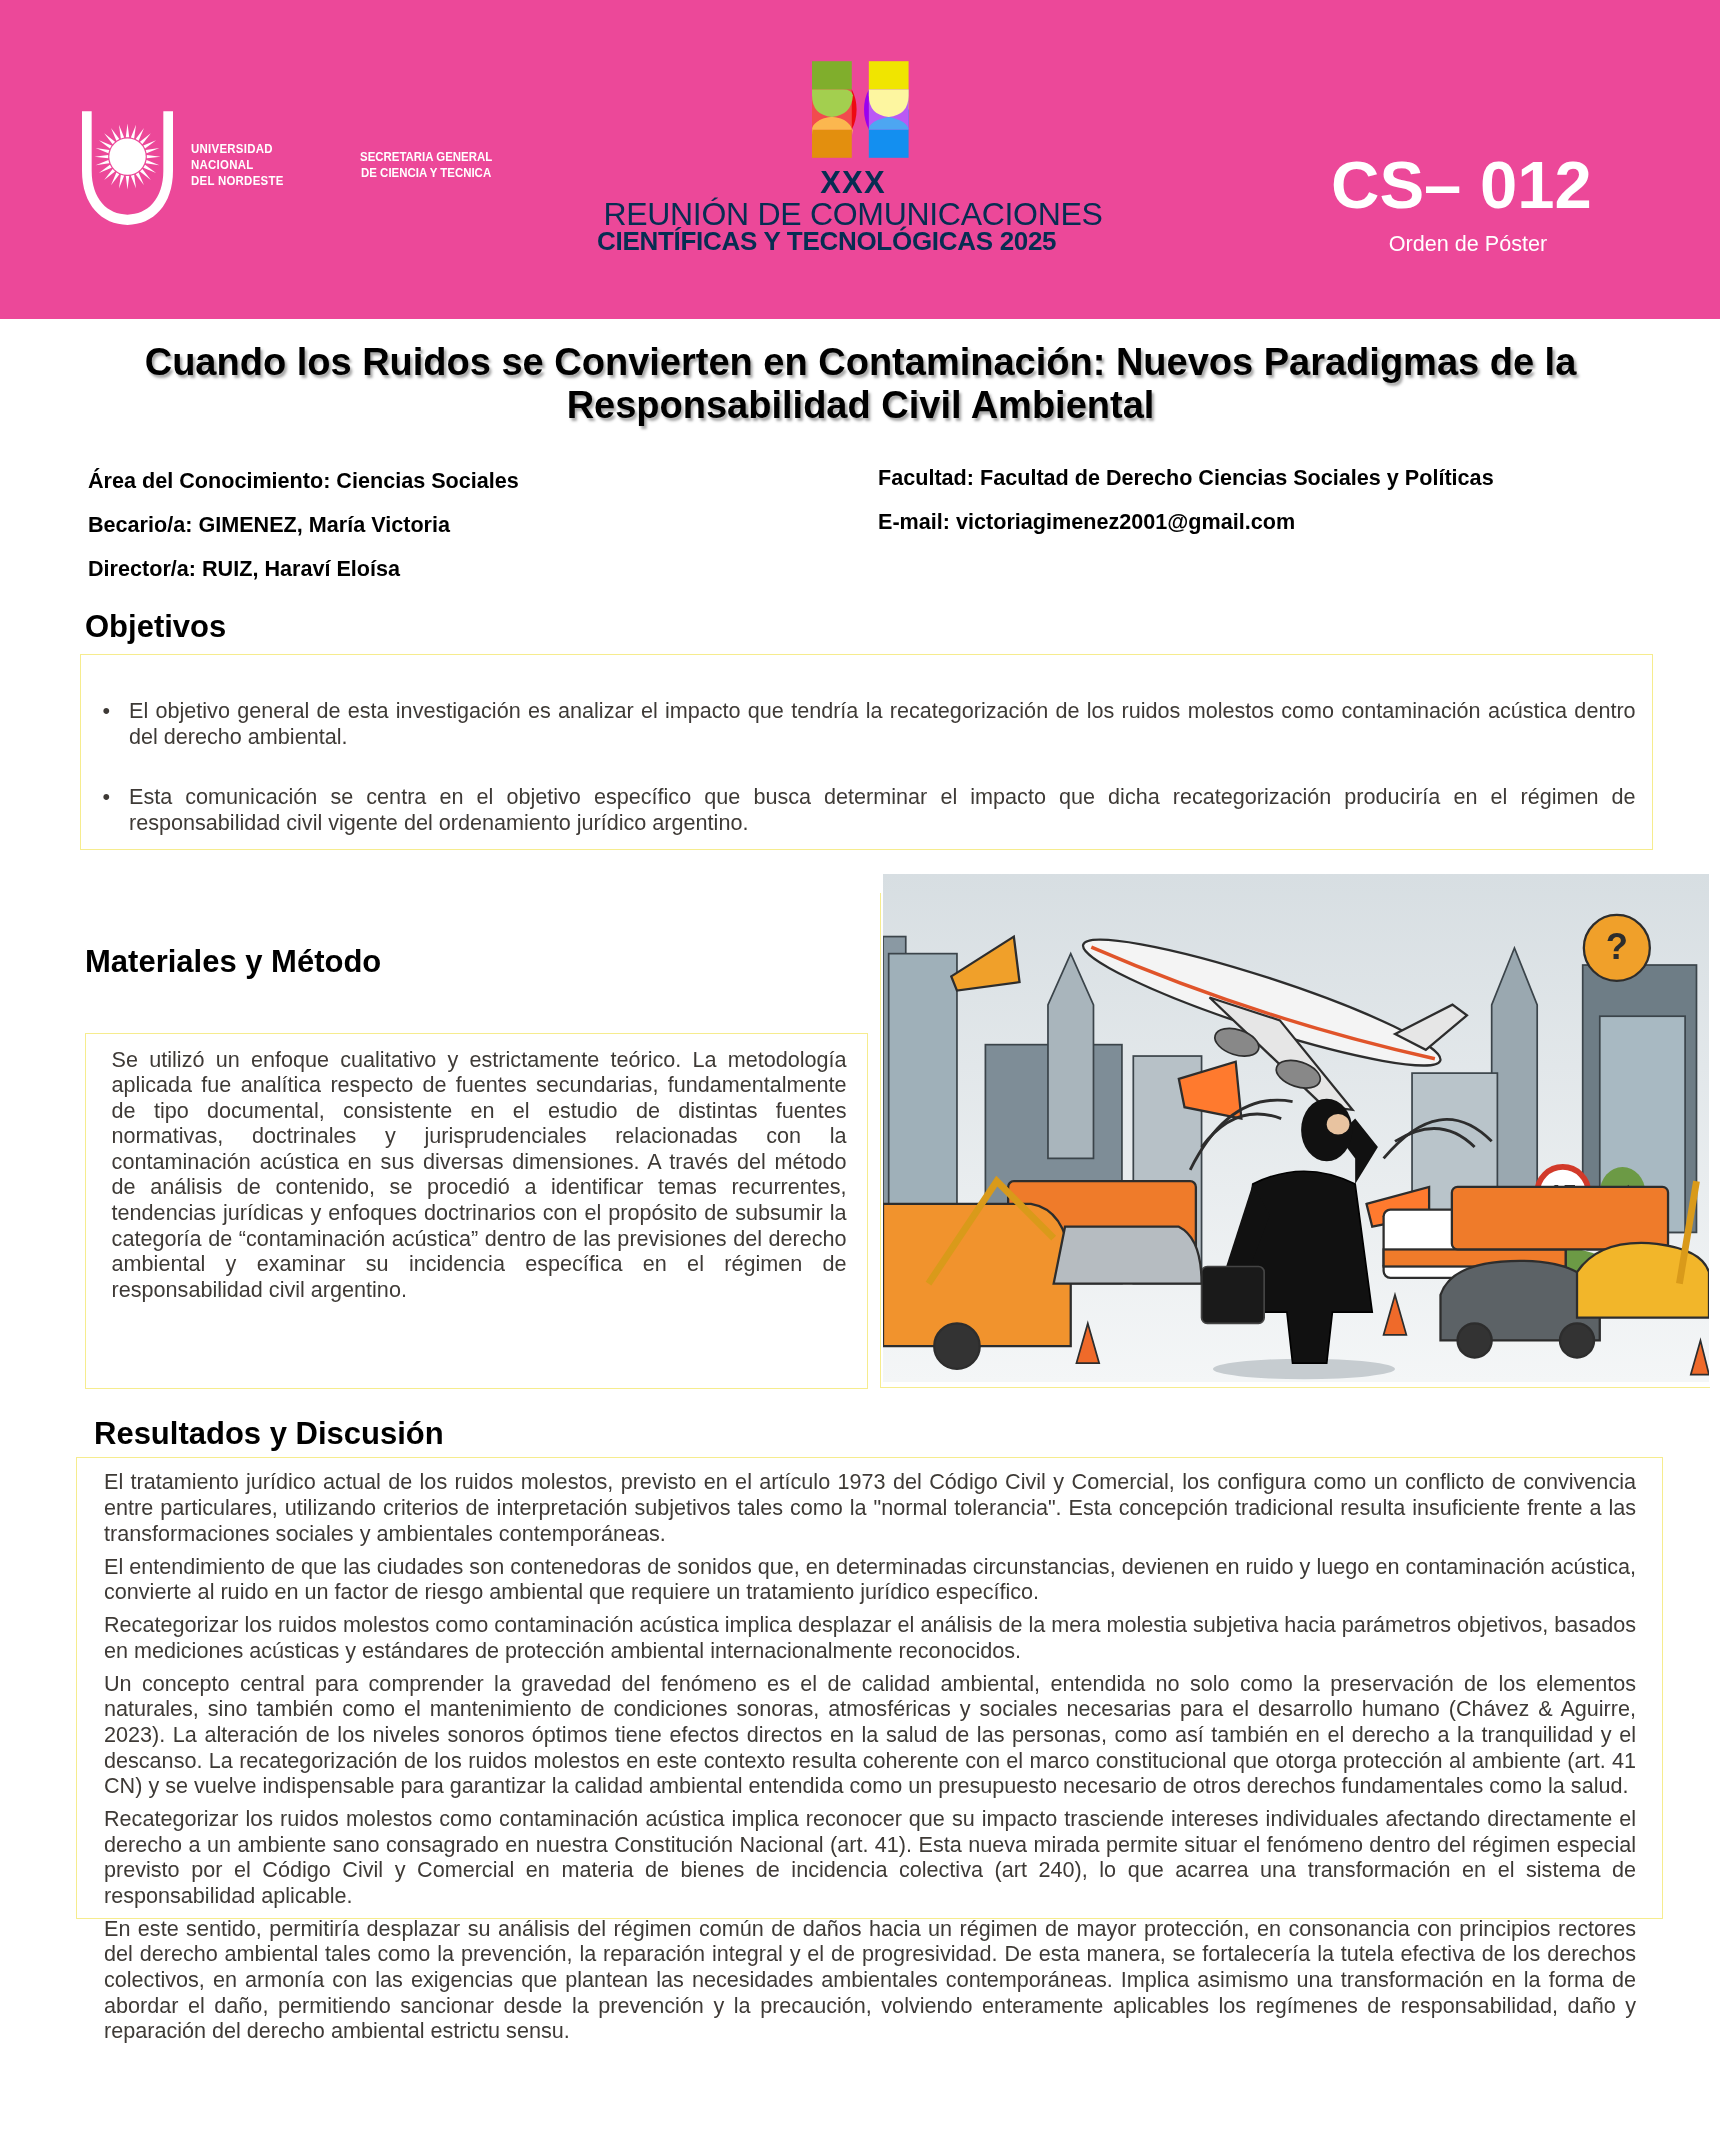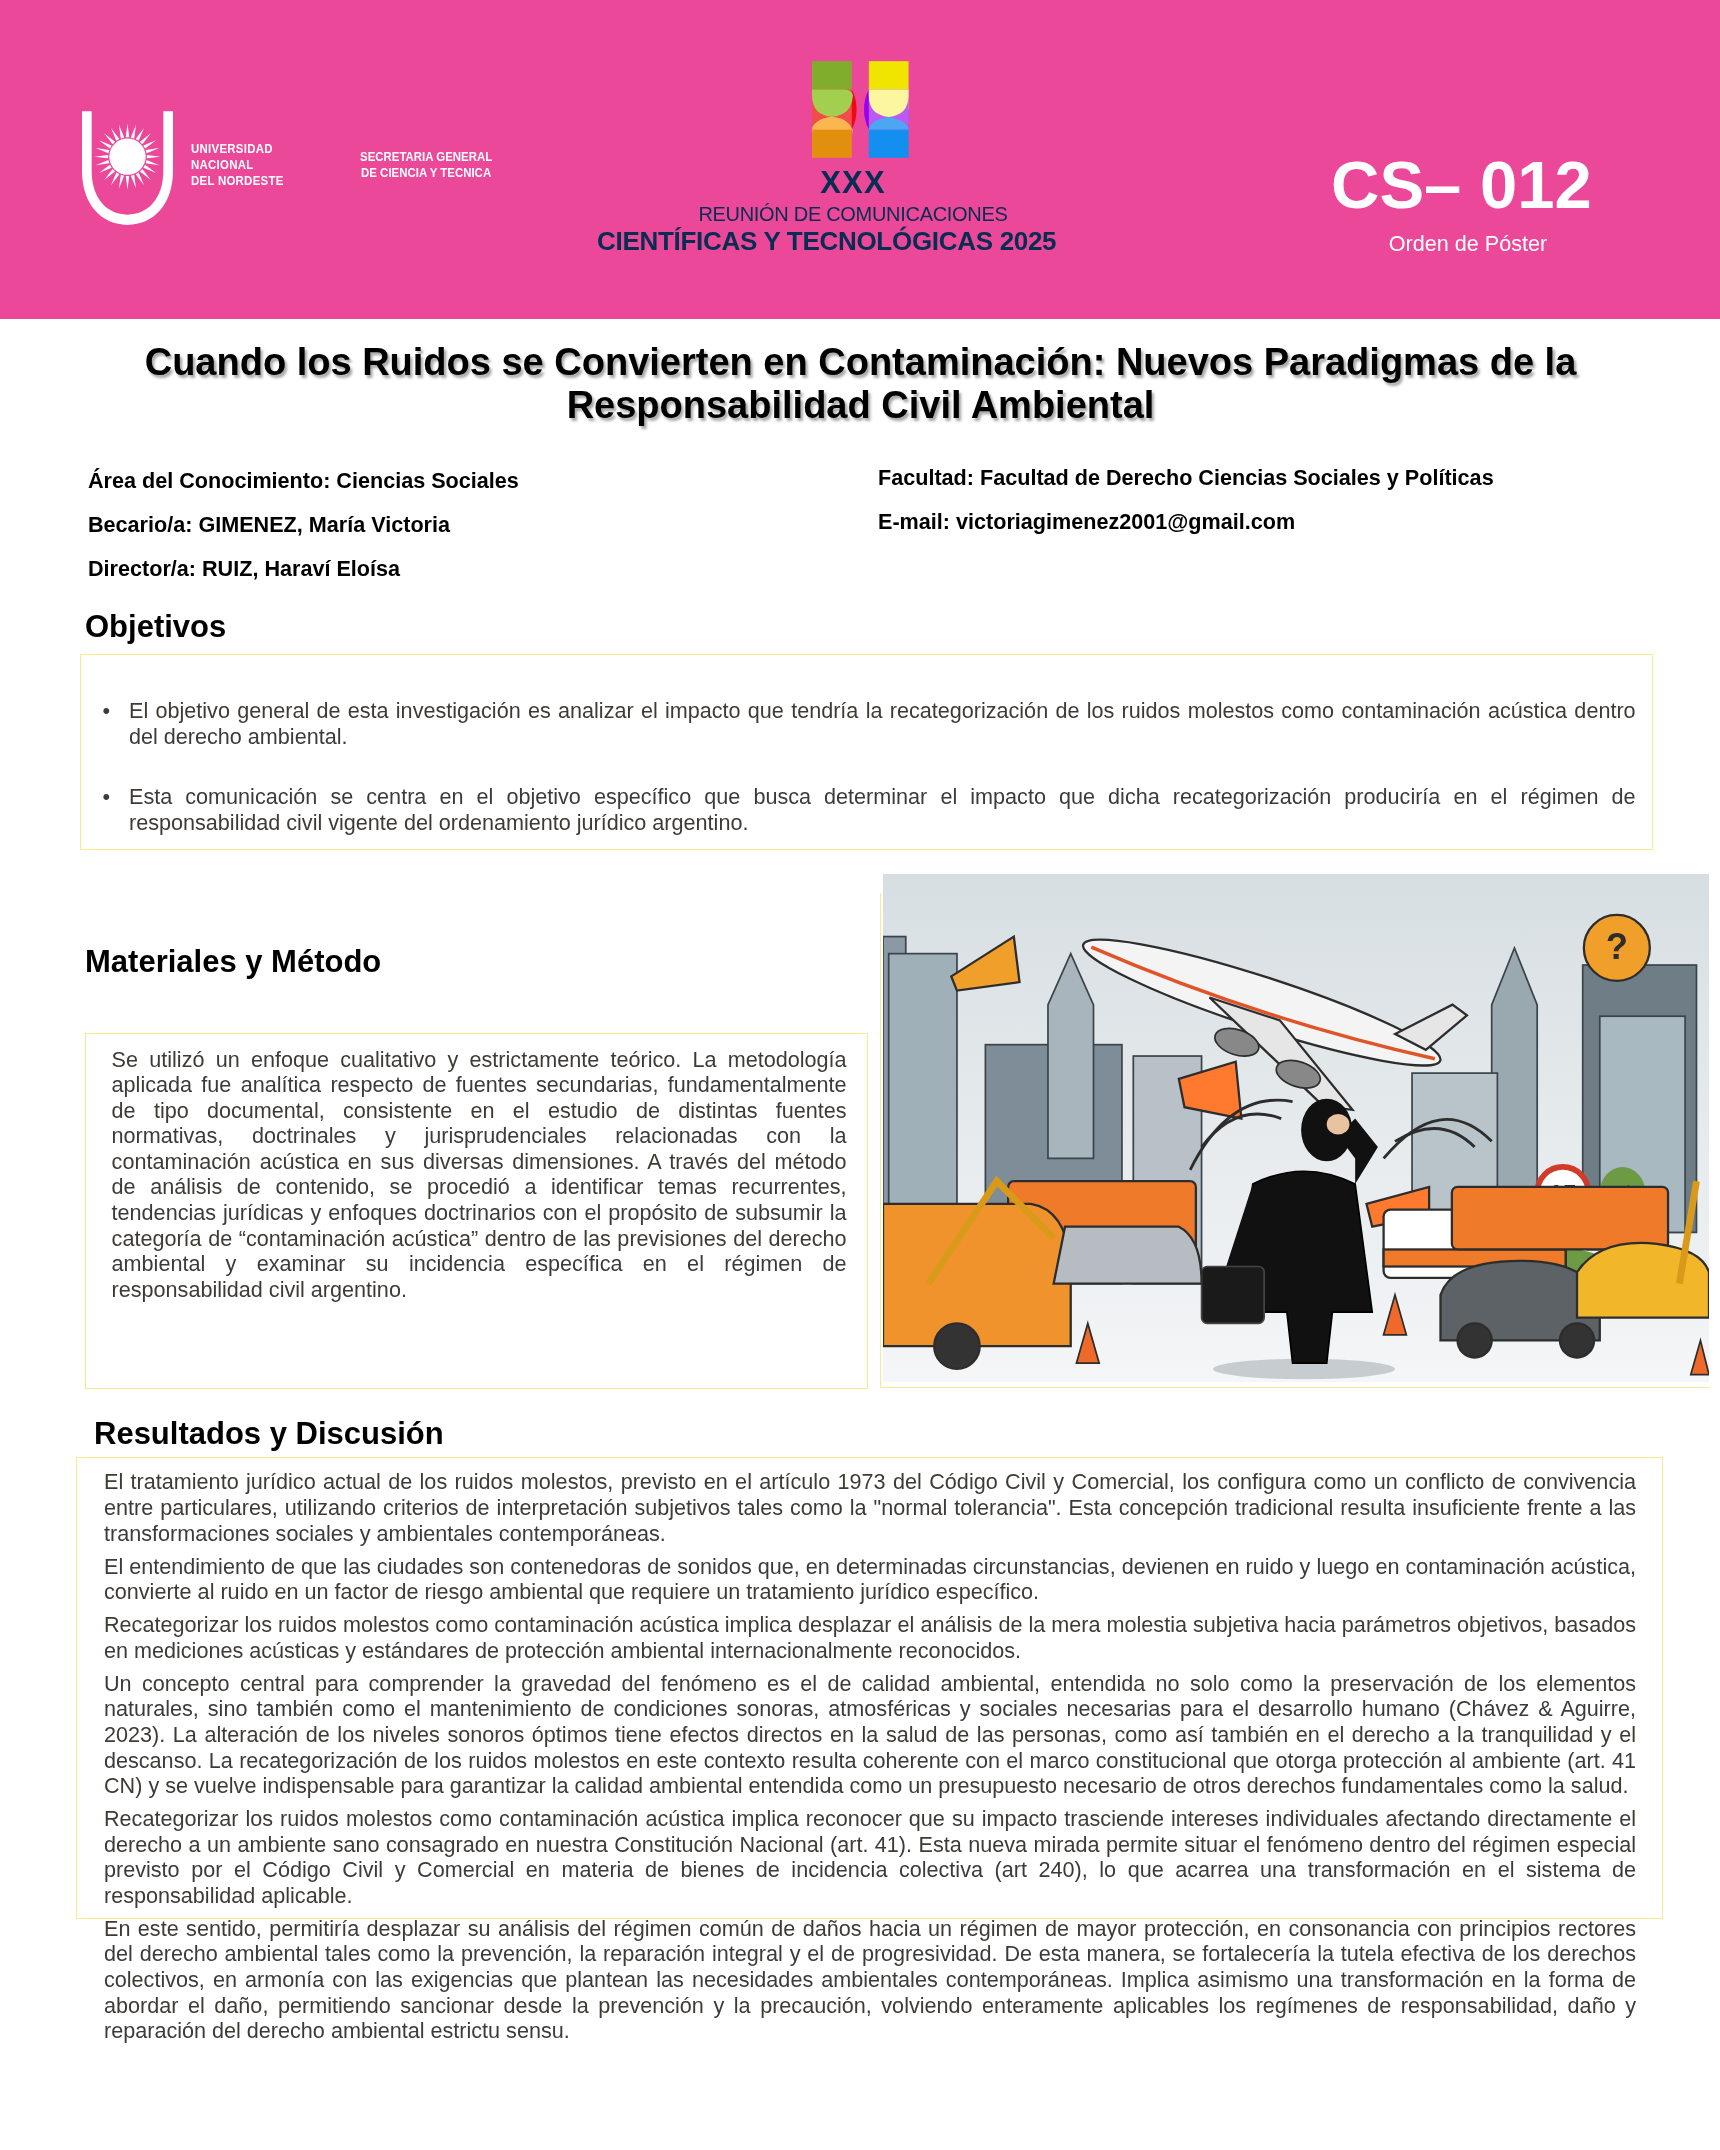--- a/index.html
+++ b/index.html
@@ -29,21 +29,21 @@
   }
   .secy-text div { white-space:nowrap; }
 
   .event-logo { position:absolute; left:812px; top:61px; width:100px; height:97px; }
   .event-xxx {
     position:absolute; left:597px; top:166px; width:512px; text-align:center;
     font-weight:bold; font-size:31px; color:#072D52; letter-spacing:1.1px; line-height:34px;
   }
   .event-line1 {
     position:absolute; left:597px; top:199px; width:512px; text-align:center;
-    font-size:20px; color:#072D52; line-height:31px; letter-spacing:-0.3px;
+    font-size:32px; color:#072D52; line-height:31px; letter-spacing:-0.3px;
   }
   .event-line2 {
     position:absolute; left:597px; top:226px; width:512px; text-align:left;
     font-weight:bold; font-size:26px; color:#072D52; line-height:30px; letter-spacing:-0.3px;
   }
 
   .code {
     position:absolute; left:1331px; top:148px; width:296px; color:#fff; font-weight:bold;
     font-size:67px; line-height:74px; text-align:left; white-space:nowrap;
   }

